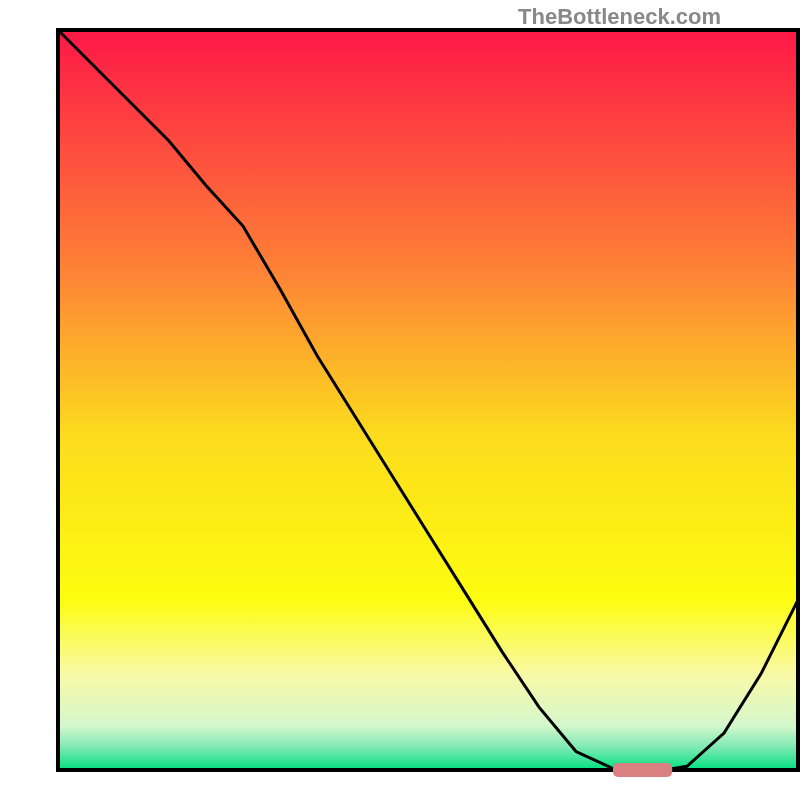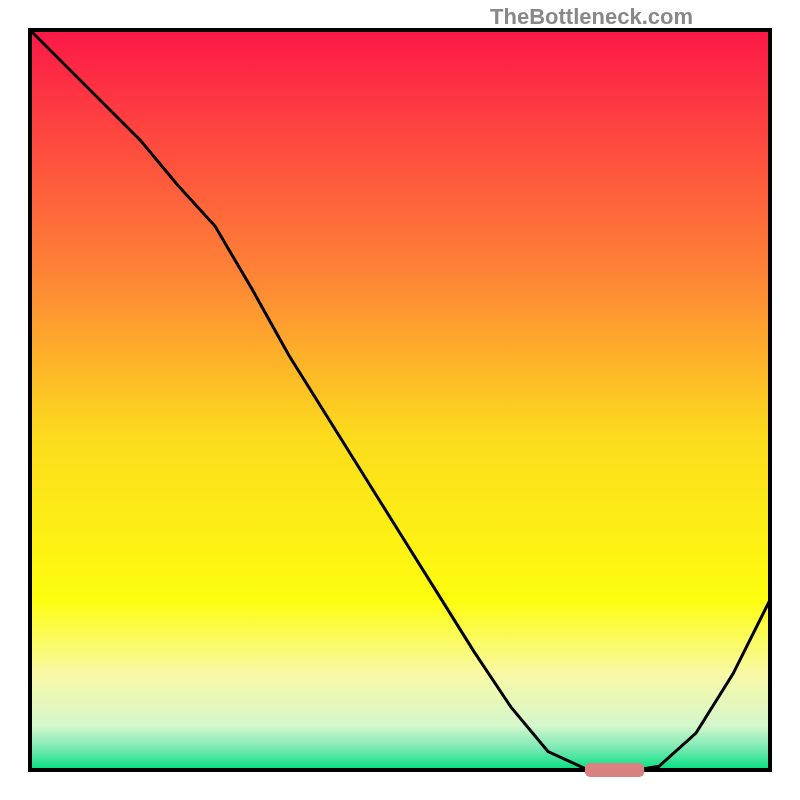--- a/index.html
+++ b/index.html
@@ -7,20 +7,21 @@
     padding: 0;
     width: 800px;
     height: 800px;
     background: #ffffff;
     font-family: Arial, sans-serif;
   }
   .container {
     position: relative;
     width: 701px;
     height: 800px;
+    margin-left: 28px;
   }
   .watermark {
     position: absolute;
     top: 4px;
     right: 8px;
     font-size: 22px;
     font-weight: bold;
     color: #888888;
     z-index: 10;
   }

